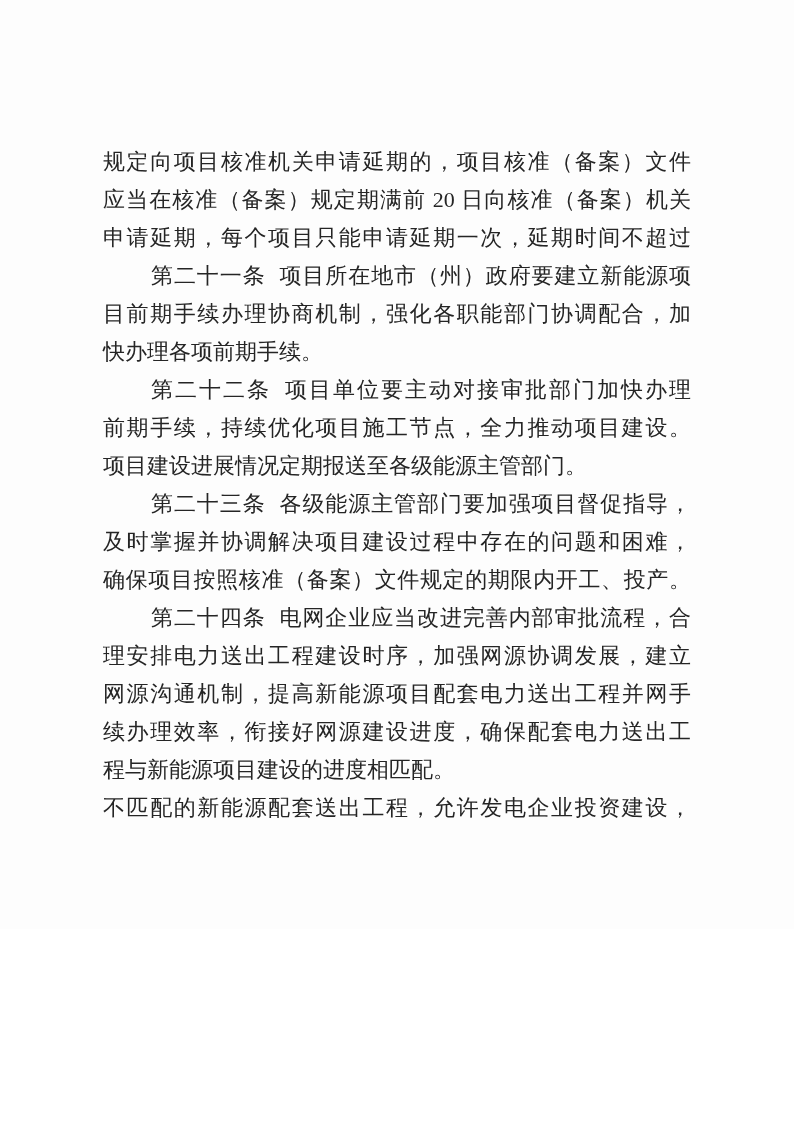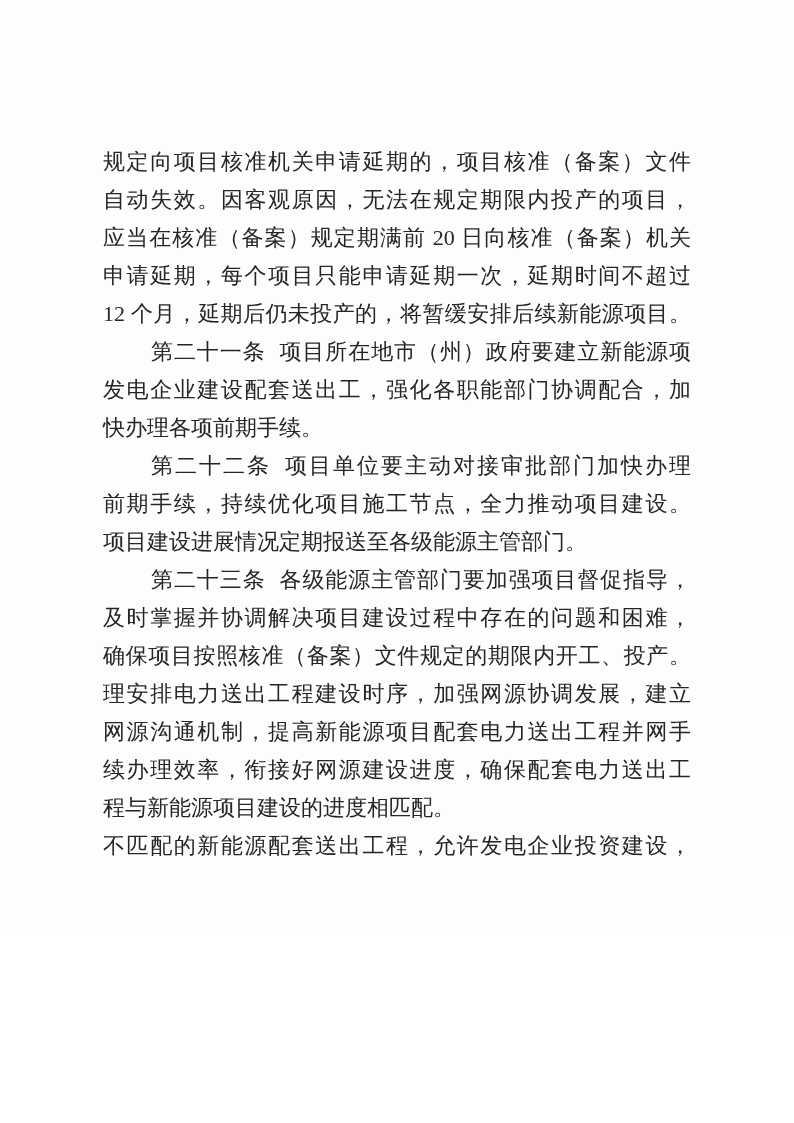--- a/index.html
+++ b/index.html
@@ -60,51 +60,52 @@
 </style>
 </head>
 <body>
 
 <div class="page">
 
   <div class="content">
 
     <div>
       <div class="line">规定向项目核准机关申请延期的，项目核准（备案）文件</div>
-      <div class="line">自动失效。因客观原因，无法在规定期限内投产的项目，</div>
       <div class="line">应当在核准（备案）规定期满前 20 日向核准（备案）机关</div>
       <div class="line">申请延期，每个项目只能申请延期一次，延期时间不超过</div>
-      <div class="line">12 个月，延期后仍未投产的，将暂缓安排后续新能源项目。</div>
     </div>
 
     <div>
       <div class="line indent">
         <span class="art">第二十一条</span><span>项目所在地市（州）政府要建立新能源项</span>
       </div>
-      <div class="line">发电企业建设配套送出工，强化各职能部门协调配合，加</div>
+      <div class="line">目前期手续办理协商机制，强化各职能部门协调配合，加</div>
       <div class="line short">快办理各项前期手续。</div>
     </div>
 
     <div>
       <div class="line indent">
         <span class="art">第二十二条</span><span>项目单位要主动对接审批部门加快办理</span>
       </div>
       <div class="line">前期手续，持续优化项目施工节点，全力推动项目建设。</div>
       <div class="line short">项目建设进展情况定期报送至各级能源主管部门。</div>
     </div>
 
     <div>
       <div class="line indent">
         <span class="art">第二十三条</span><span>各级能源主管部门要加强项目督促指导，</span>
       </div>
       <div class="line">及时掌握并协调解决项目建设过程中存在的问题和困难，</div>
       <div class="line">确保项目按照核准（备案）文件规定的期限内开工、投产。</div>
     </div>
 
     <div>
+      <div class="line indent">
+        <span class="art">第二十四条</span><span>电网企业应当改进完善内部审批流程，合</span>
+      </div>
       <div class="line">理安排电力送出工程建设时序，加强网源协调发展，建立</div>
       <div class="line">网源沟通机制，提高新能源项目配套电力送出工程并网手</div>
       <div class="line">续办理效率，衔接好网源建设进度，确保配套电力送出工</div>
       <div class="line short">程与新能源项目建设的进度相匹配。</div>
     </div>
 
     <div>
       <div class="line">不匹配的新能源配套送出工程，允许发电企业投资建设，</div>
     </div>
 

